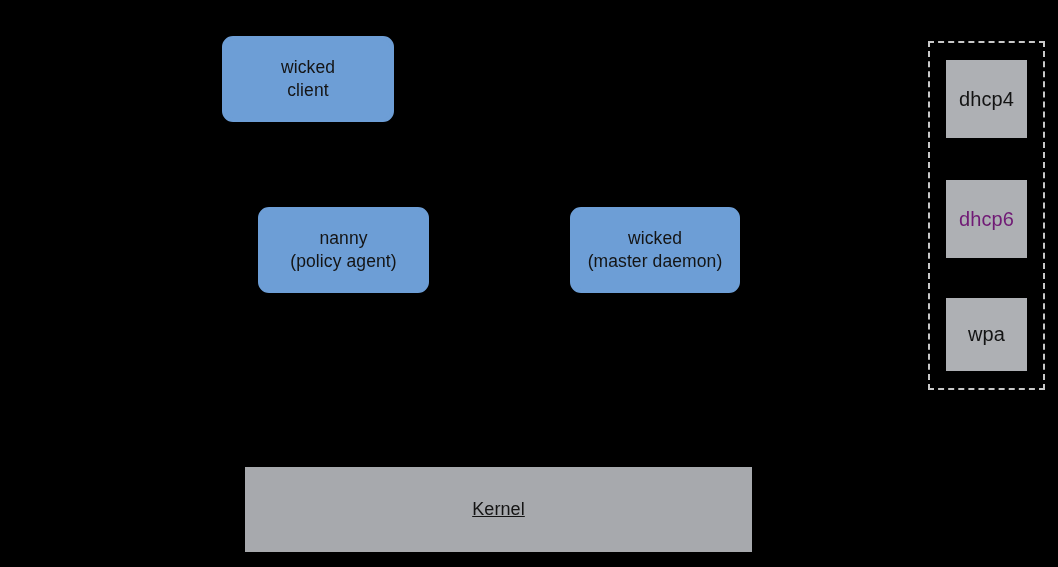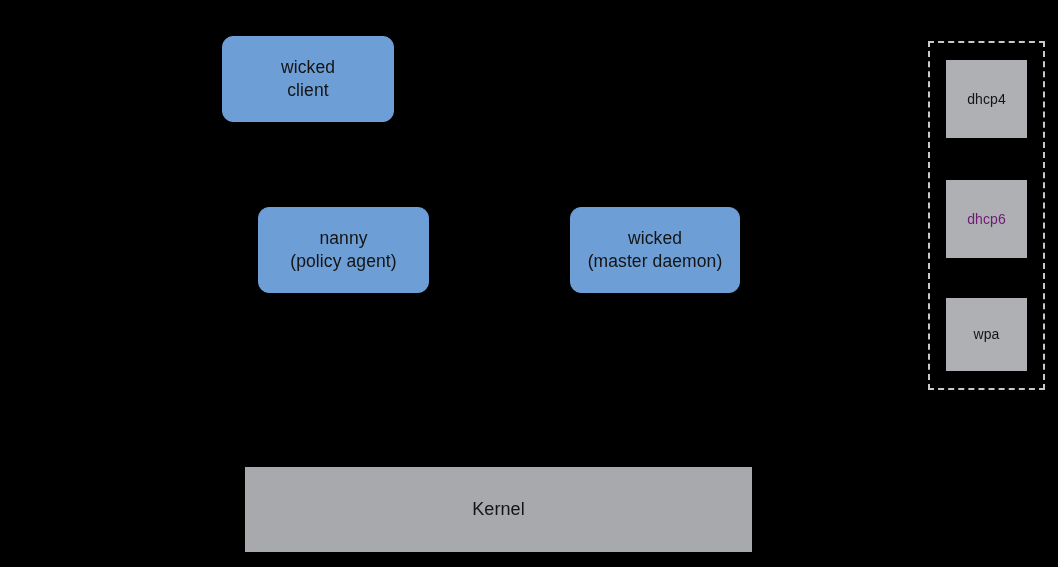--- a/index.html
+++ b/index.html
@@ -24,33 +24,34 @@
     align-items: center;
     justify-content: center;
     text-align: center;
     color: #141414;
     line-height: 1.34;
     letter-spacing: 0.1px;
     white-space: pre-line;
   }
   .node-process {
     background: #6d9ed6;
-    border: 1px solid #14532d;
+    border: 4px solid #14532d;
     border-radius: 11px;
     font-size: 17.5px;
   }
   .node-service {
     background: #aeb0b4;
     border: 7px solid #c2410c;
-    font-size: 14px;
+    font-size: 20px;
   }
   .node-kernel {
     background: #a7a9ad;
     border: 1px solid #a7a9ad;
     font-size: 18px;
+    text-decoration: underline;
   }
   .group-dashed {
     position: absolute;
     box-sizing: border-box;
     border: 2px dashed #c9c9c9;
     background: transparent;
   }
   
   .edge {
     position: absolute;

